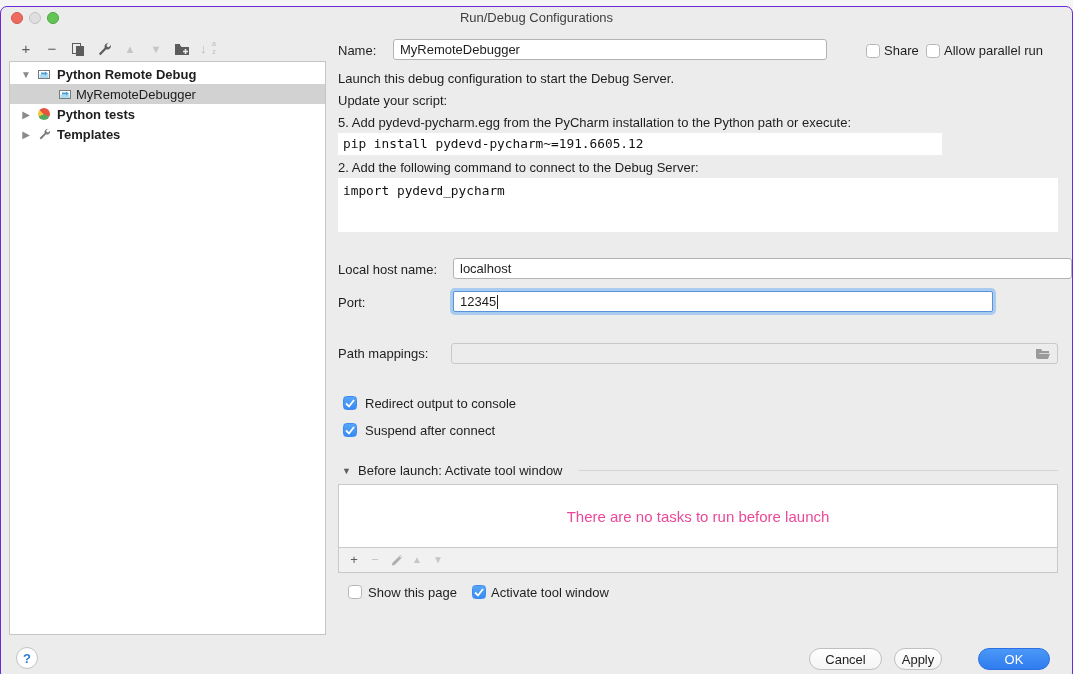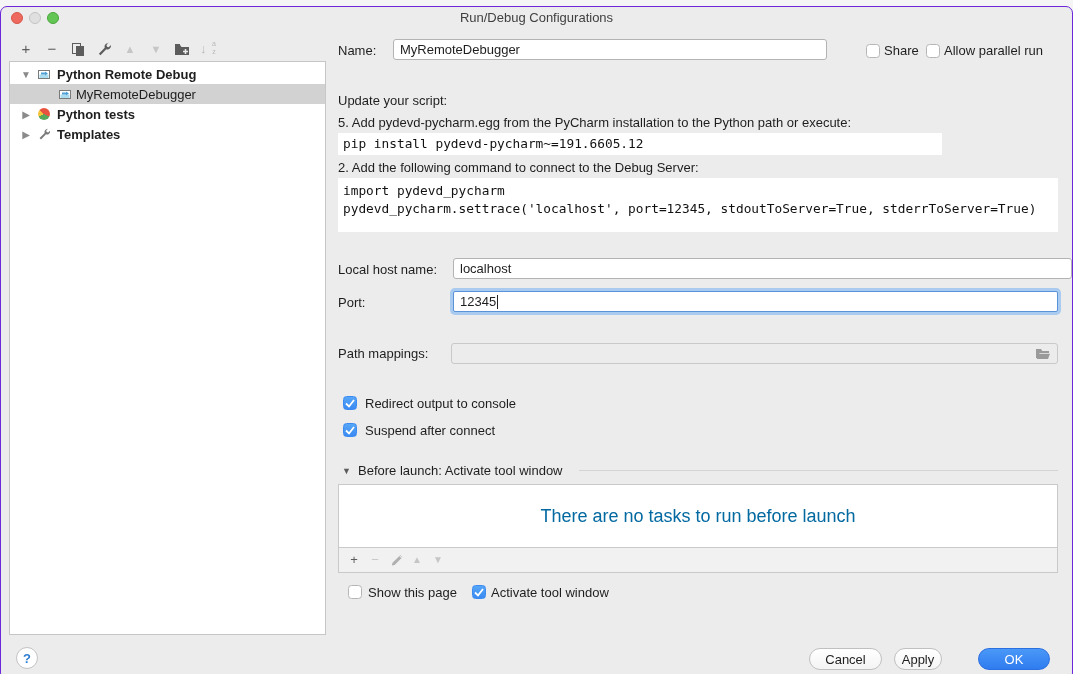--- a/index.html
+++ b/index.html
@@ -58,21 +58,21 @@
   
   .cb{ width:14px; height:14px; border:1px solid #b6b6b6; border-radius:3.5px; background:#fff;
        display:inline-flex; align-items:center; justify-content:center; }
   .cb.checked{ background:linear-gradient(#56a6f8,#3a8af2); border:1px solid #3a8af2; }
   .cb svg{ display:block; }
 
   
   .bl-line{ position:absolute; height:1px; background:#d4d4d4; }
   .bl-box{ position:absolute; background:#fff; border:1px solid #c9c9c9;
            display:flex; align-items:center; justify-content:center; }
-  .bl-empty{ color:#0369a1; font-size:18px; }
+  .bl-empty{ color:#ec4899; font-size:15px; }
   .bl-toolbar{ position:absolute; background:#f1f1f1; border:1px solid #c9c9c9; border-top:none;
                display:flex; align-items:center; gap:7px; padding-left:8px; }
   .bl-toolbar .tb-icon{ width:14px; height:14px; font-size:13px; }
 
   
   .btn{ position:absolute; height:22px; background:linear-gradient(#ffffff,#f4f4f4);
         border:1px solid #c0c0c0; border-radius:11px; font-size:13px; color:#1e1e1e;
         display:flex; align-items:center; justify-content:center; }
   .btn.primary{ background:linear-gradient(#4a98f7,#2f7cf0); border:1px solid #2b6fe0; color:#fff; }
   .help-btn{ position:absolute; left:15px; top:640px; width:22px; height:22px; border-radius:50%;
@@ -162,38 +162,38 @@
 
   <div class="abs lbl" style="left:337px; top:36px">Name:</div>
   <div class="abs field" style="left:392px; top:32px; width:434px; height:21px">
     <span>MyRemoteDebugger</span>
   </div>
   <span class="abs cb" style="left:865px; top:37px"></span>
   <div class="abs lbl" style="left:883px; top:36px">Share</div>
   <span class="abs cb" style="left:925px; top:37px"></span>
   <div class="abs lbl" style="left:943px; top:36px">Allow parallel run</div>
 
+  <div class="abs lbl" style="left:337px; top:64px">Launch this debug configuration to start the Debug Server.</div>
   <div class="abs lbl" style="left:337px; top:86px">Update your script:</div>
   <div class="abs lbl" style="left:337px; top:108px">5. Add pydevd-pycharm.egg from the PyCharm installation to the Python path or execute:</div>
   <div class="abs codeblock" style="left:337px; top:126px; width:604px; height:22px">
     <div class="cline" style="line-height:22px">pip install pydevd-pycharm~=191.6605.12</div>
   </div>
   <div class="abs lbl" style="left:337px; top:153px">2. Add the following command to connect to the Debug Server:</div>
   <div class="abs codeblock" style="left:337px; top:171px; width:720px; height:54px; padding-top:4px">
     <div class="cline">import pydevd_pycharm</div>
-    <div class="cline">pydevd_pycharm.settrace('localhost', port=12345, stdoutToServer=True, stderrToServer=True)</div>
   </div>
 
   <div class="abs lbl" style="left:337px; top:255px">Local host name:</div>
   <div class="abs field" style="left:452px; top:251px; width:619px; height:21px">
     <span>localhost</span>
   </div>
 
   <div class="abs lbl" style="left:337px; top:288px">Port:</div>
-  <div class="abs field focused" style="left:452px; top:284px; width:605px; height:21px">
+  <div class="abs field focused" style="left:452px; top:284px; width:540px; height:21px">
     <span>12345</span>
       <span class="caret"></span>
   </div>
 
   <div class="abs lbl" style="left:337px; top:339px">Path mappings:</div>
   <div class="abs field disabled" style="left:450px; top:336px; width:607px; height:21px">
     <span></span>
     <span style="display:flex">
       <svg width="16" height="13" viewBox="0 0 16 13">
           <path fill="#9a9a9a" d="M1 2h5l1.3 2H14v2H4.5L2.8 11H1z"></path>

